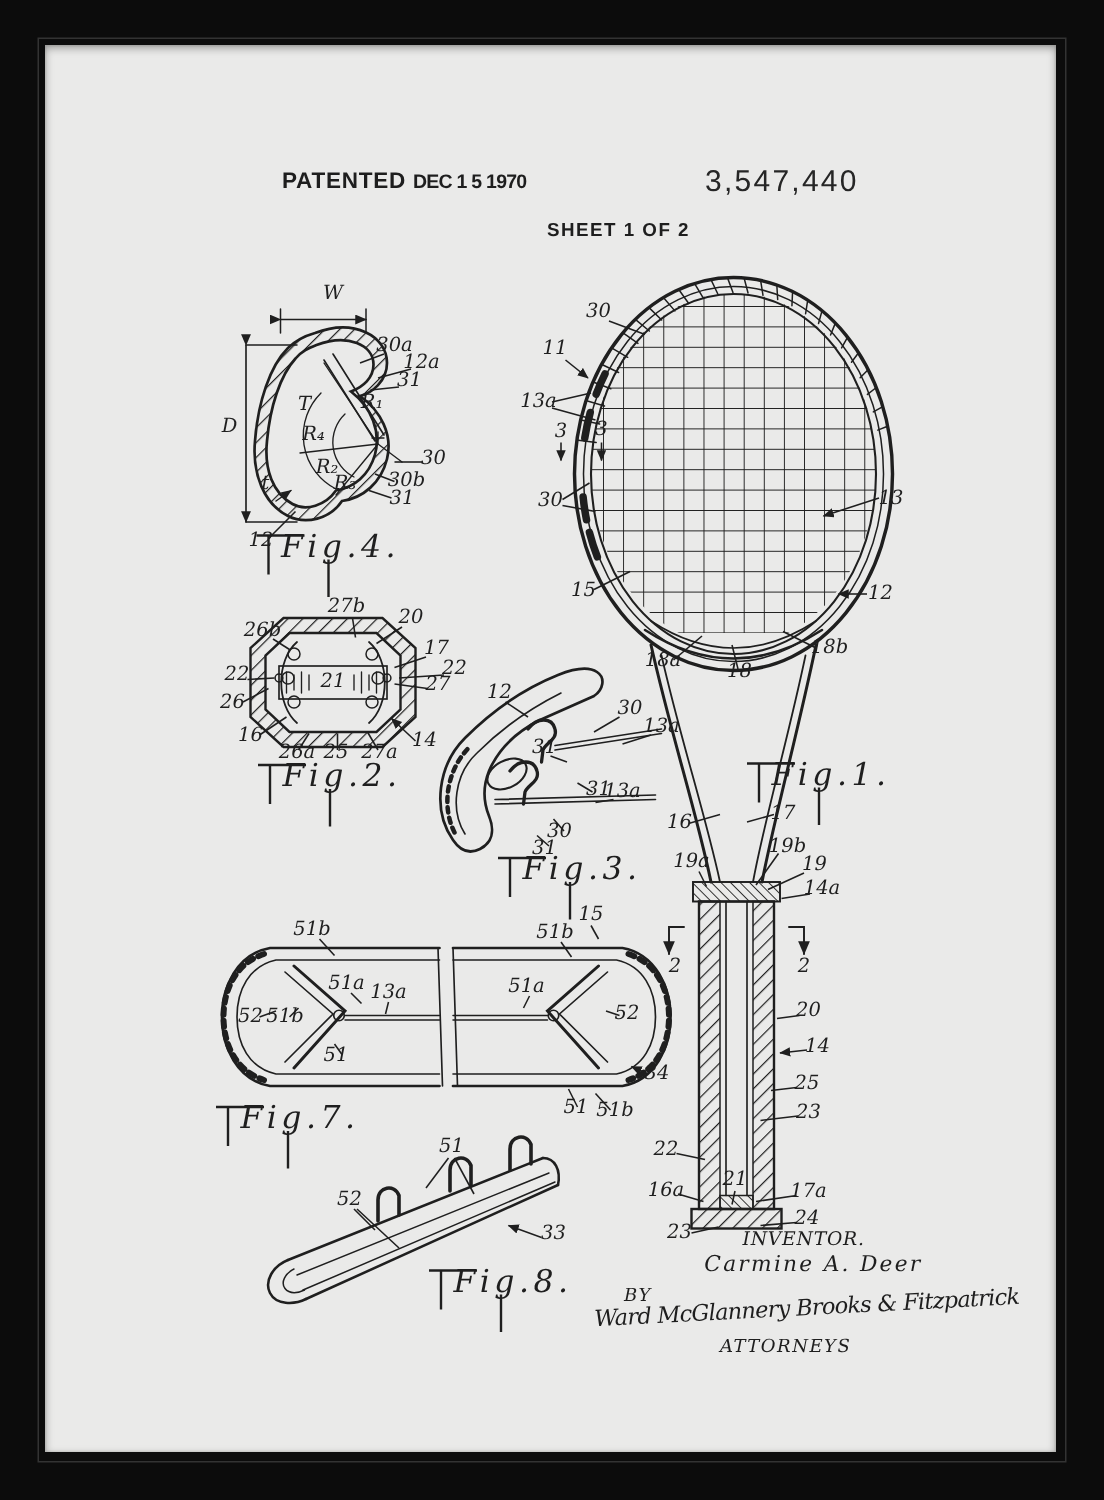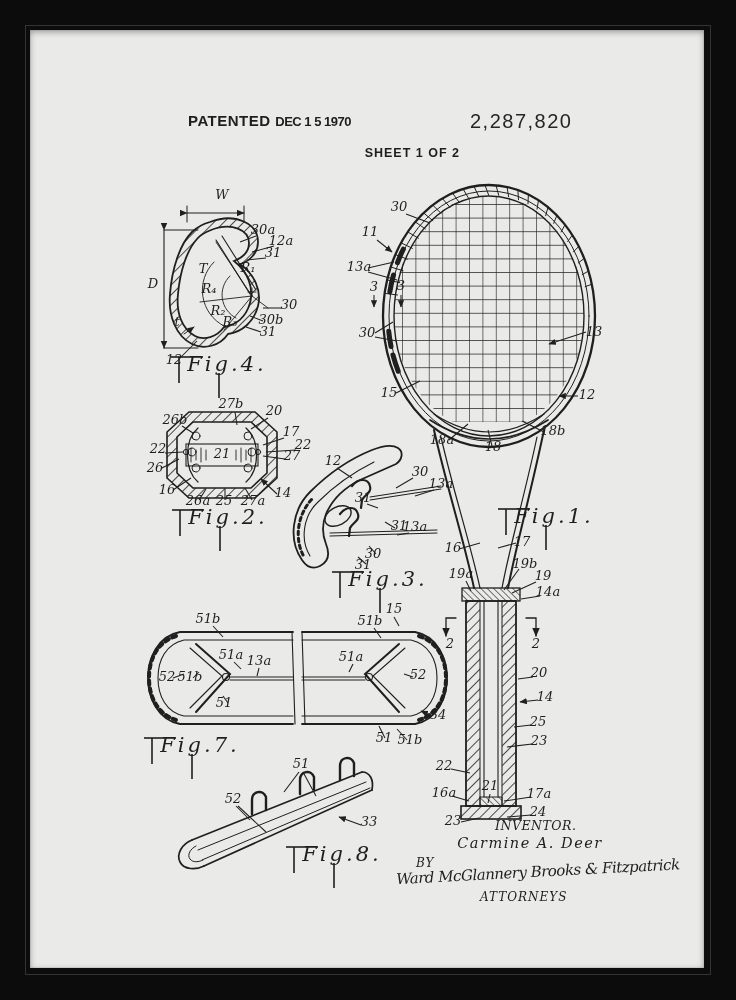--- a/index.html
+++ b/index.html
@@ -9,40 +9,40 @@
   .paper{position:absolute;left:30px;top:30px;width:674px;height:938px;background:#eaeae9;
          box-shadow:inset 0 2px 6px rgba(0,0,0,.35), inset 0 0 0 1px #dcdcda;}
   .overlay{position:absolute;left:0;top:0;width:736px;height:1000px;pointer-events:none;}
   .abs{position:absolute;color:#1e1e1e;}
   .patented{left:155px;top:112px;font-weight:bold;font-size:15px;letter-spacing:.5px;margin-left:33px;}
   .patented .date{font-size:13px;letter-spacing:-0.5px;}
   .patnum{left:470px;top:110px;font-size:20px;letter-spacing:1.5px;color:#262626;}
   .sheet{left:300px;top:146px;width:160px;text-align:right;font-weight:bold;font-size:12.5px;letter-spacing:1px;}
   .sig{font-family:"DejaVu Serif",serif;font-style:italic;}
   .inv-label{left:495px;top:818px;width:92px;font-size:12.5px;letter-spacing:.5px;}
-  .inv-name{left:445px;top:835px;width:170px;text-align:center;font-size:14.5px;letter-spacing:1.5px;}
+  .inv-name{left:445px;top:835px;width:170px;text-align:right;font-size:14.5px;letter-spacing:1.5px;}
   .by-label{left:416px;top:856px;font-size:12px;letter-spacing:1px;}
   .att-sig{left:396px;top:864px;width:235px;font-size:15px;transform:rotate(-3deg);white-space:nowrap;letter-spacing:-0.5px;}
   .att-label{left:480px;top:890px;width:130px;text-align:left;font-size:12px;letter-spacing:1px;}
   svg text{fill:#1f1f1f;}
   svg .ref{font-family:"DejaVu Serif",serif;font-style:italic;font-size:13px;text-anchor:middle;}
   svg .cap{font-family:"DejaVu Serif",serif;font-style:italic;font-size:21px;letter-spacing:3px;text-anchor:middle;}
 </style>
 </head>
 <body>
 
 <div class="poster">
   <div class="paper"></div>
   <div class="frame-bevel"></div>
 
   <div class="abs patented">
     <span>PATENTED</span>
     <span class="date">DEC 1 5 1970</span>
   </div>
-  <div class="abs patnum">2,287,820</div>
+  <div class="abs patnum">3,547,440</div>
   <div class="abs sheet">SHEET 1 OF 2</div>
 
   <svg class="overlay" viewBox="0 0 736 1000" xmlns="http://www.w3.org/2000/svg">
     <defs>
       <pattern id="hatch" width="7" height="7" patternUnits="userSpaceOnUse" patternTransform="rotate(45)">
         <line x1="0" y1="0" x2="0" y2="7" stroke="#1f1f1f" stroke-width="1.6"></line>
       </pattern>
       <pattern id="hatch2" width="4.5" height="4.5" patternUnits="userSpaceOnUse" patternTransform="rotate(-45)">
         <line x1="0" y1="0" x2="0" y2="4.5" stroke="#1f1f1f" stroke-width="1.2"></line>
       </pattern>

